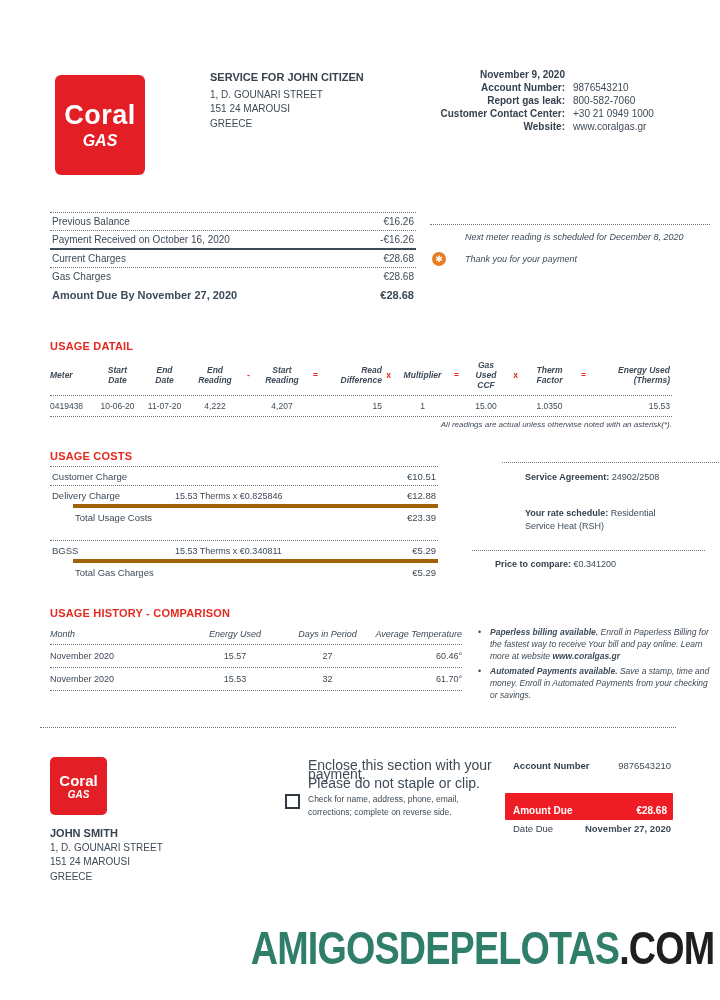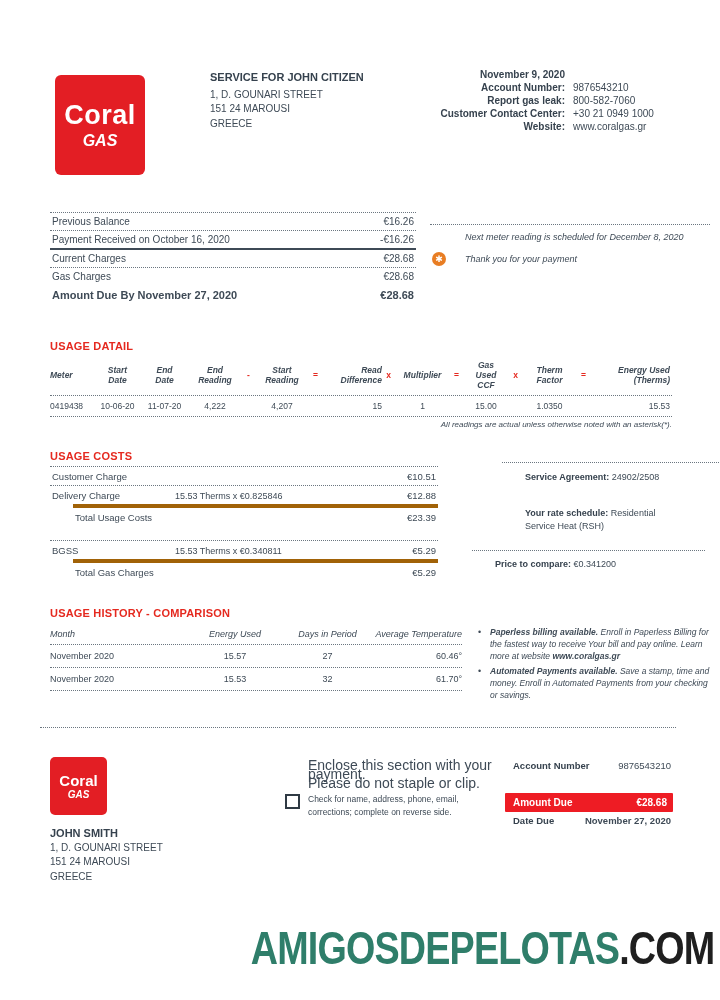--- a/index.html
+++ b/index.html
@@ -94,23 +94,23 @@
   .stub-logo .l2{font-size:10px;font-weight:bold;font-style:italic;}
   .stub-addr{position:absolute;left:50px;top:826px;font-size:10px;line-height:14.5px;}
   .stub-addr .nm{font-weight:bold;font-size:11px;color:#36424e;}
   .stub-mid{position:absolute;left:308px;top:761px;width:190px;font-size:14px;line-height:9px;}
   .checkbox{position:absolute;left:285px;top:794px;width:11px;height:11px;border:2px solid #2f3a44;background:#fff;}
   .stub-check{position:absolute;left:308px;top:793px;width:190px;font-size:8.5px;line-height:12.5px;}
   .stub-right{position:absolute;left:505px;top:760px;width:168px;font-size:9.5px;}
   .sr-acct{display:flex;justify-content:space-between;padding:0 2px 0 8px;}
   .sr-acct .lab{font-weight:bold;color:#36424e;}
   .amount-bar{margin-top:22px;background:#ee1c24;color:#fff;display:flex;justify-content:space-between;
-              padding:4px 6px 4px 8px;font-weight:bold;font-size:10px;border-radius:1px;}
+              padding:12px 6px 4px 8px;font-weight:bold;font-size:10px;border-radius:1px;}
   .sr-date{display:flex;justify-content:space-between;padding:3px 2px 0 8px;}
-  .sr-date .lab{font-weight:bold;color:#36424e;}
+  .sr-date .lab{font-weight:normal;color:#36424e;}
   .sr-date .val{font-weight:bold;}
 
   .watermark{position:absolute;right:6px;top:921px;font-size:46px;font-weight:bold;white-space:nowrap;
              transform:scaleX(0.82);transform-origin:100% 50%;letter-spacing:-1px;}
   .wm-main{color:#2f7e6a;}
   .wm-suffix{color:#1f1f1f;}
 </style>
 </head>
 <body>
 

